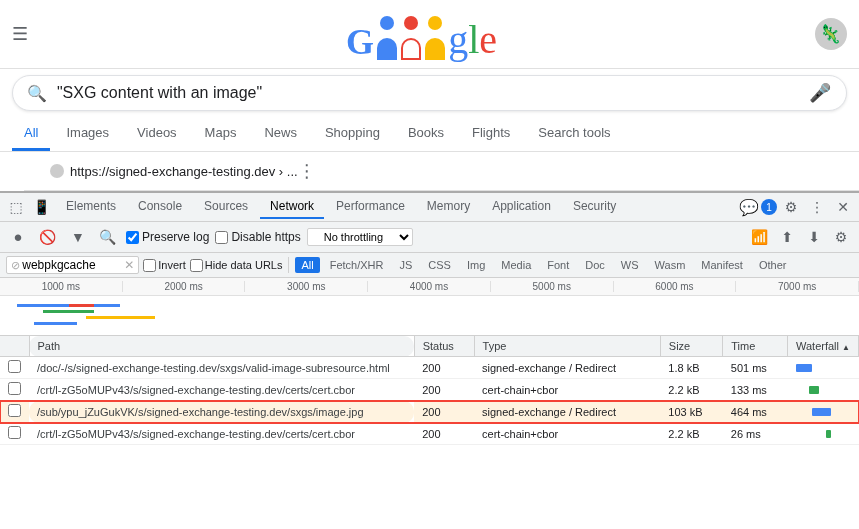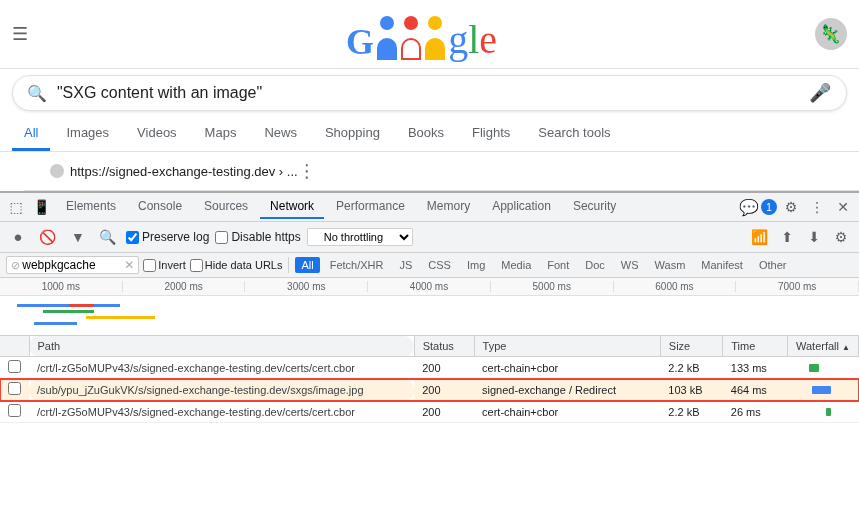--- a/index.html
+++ b/index.html
@@ -353,20 +353,33 @@
           <th>
             <span>Time</span>
           </th>
           <th class="waterfall-col">
             <span>Waterfall</span>
             <span class="sort-arrow">▲</span>
           </th>
         </tr>
       </thead>
       <tbody id="table-body">
+      <tr>
+            <td class="cb-cell"><input type="checkbox" style=""></td>
+            <td class="col-path">/doc/-/s/signed-exchange-testing.dev/sxgs/valid-image-subresource.html</td>
+            <td class="status-col">200</td>
+            <td class="type-col">signed-exchange / Redirect</td>
+            <td class="size-col">1.8 kB</td>
+            <td class="time-col">501 ms</td>
+            <td class="waterfall-col">
+              <div class="wf-bar-wrap">
+                <div class="wf-bar" style="left: 0%; width: 30%; background: rgb(66, 133, 244);"></div>
+              </div>
+            </td>
+          </tr>
           <tr>
             <td class="cb-cell"><input type="checkbox" style=""></td>
             <td class="col-path">/crt/l-zG5oMUPv43/s/signed-exchange-testing.dev/certs/cert.cbor</td>
             <td class="status-col">200</td>
             <td class="type-col">cert-chain+cbor</td>
             <td class="size-col">2.2 kB</td>
             <td class="time-col">133 ms</td>
             <td class="waterfall-col">
               <div class="wf-bar-wrap">
                 <div class="wf-bar" style="left: 25%; width: 18%; background: rgb(52, 168, 83);"></div>

